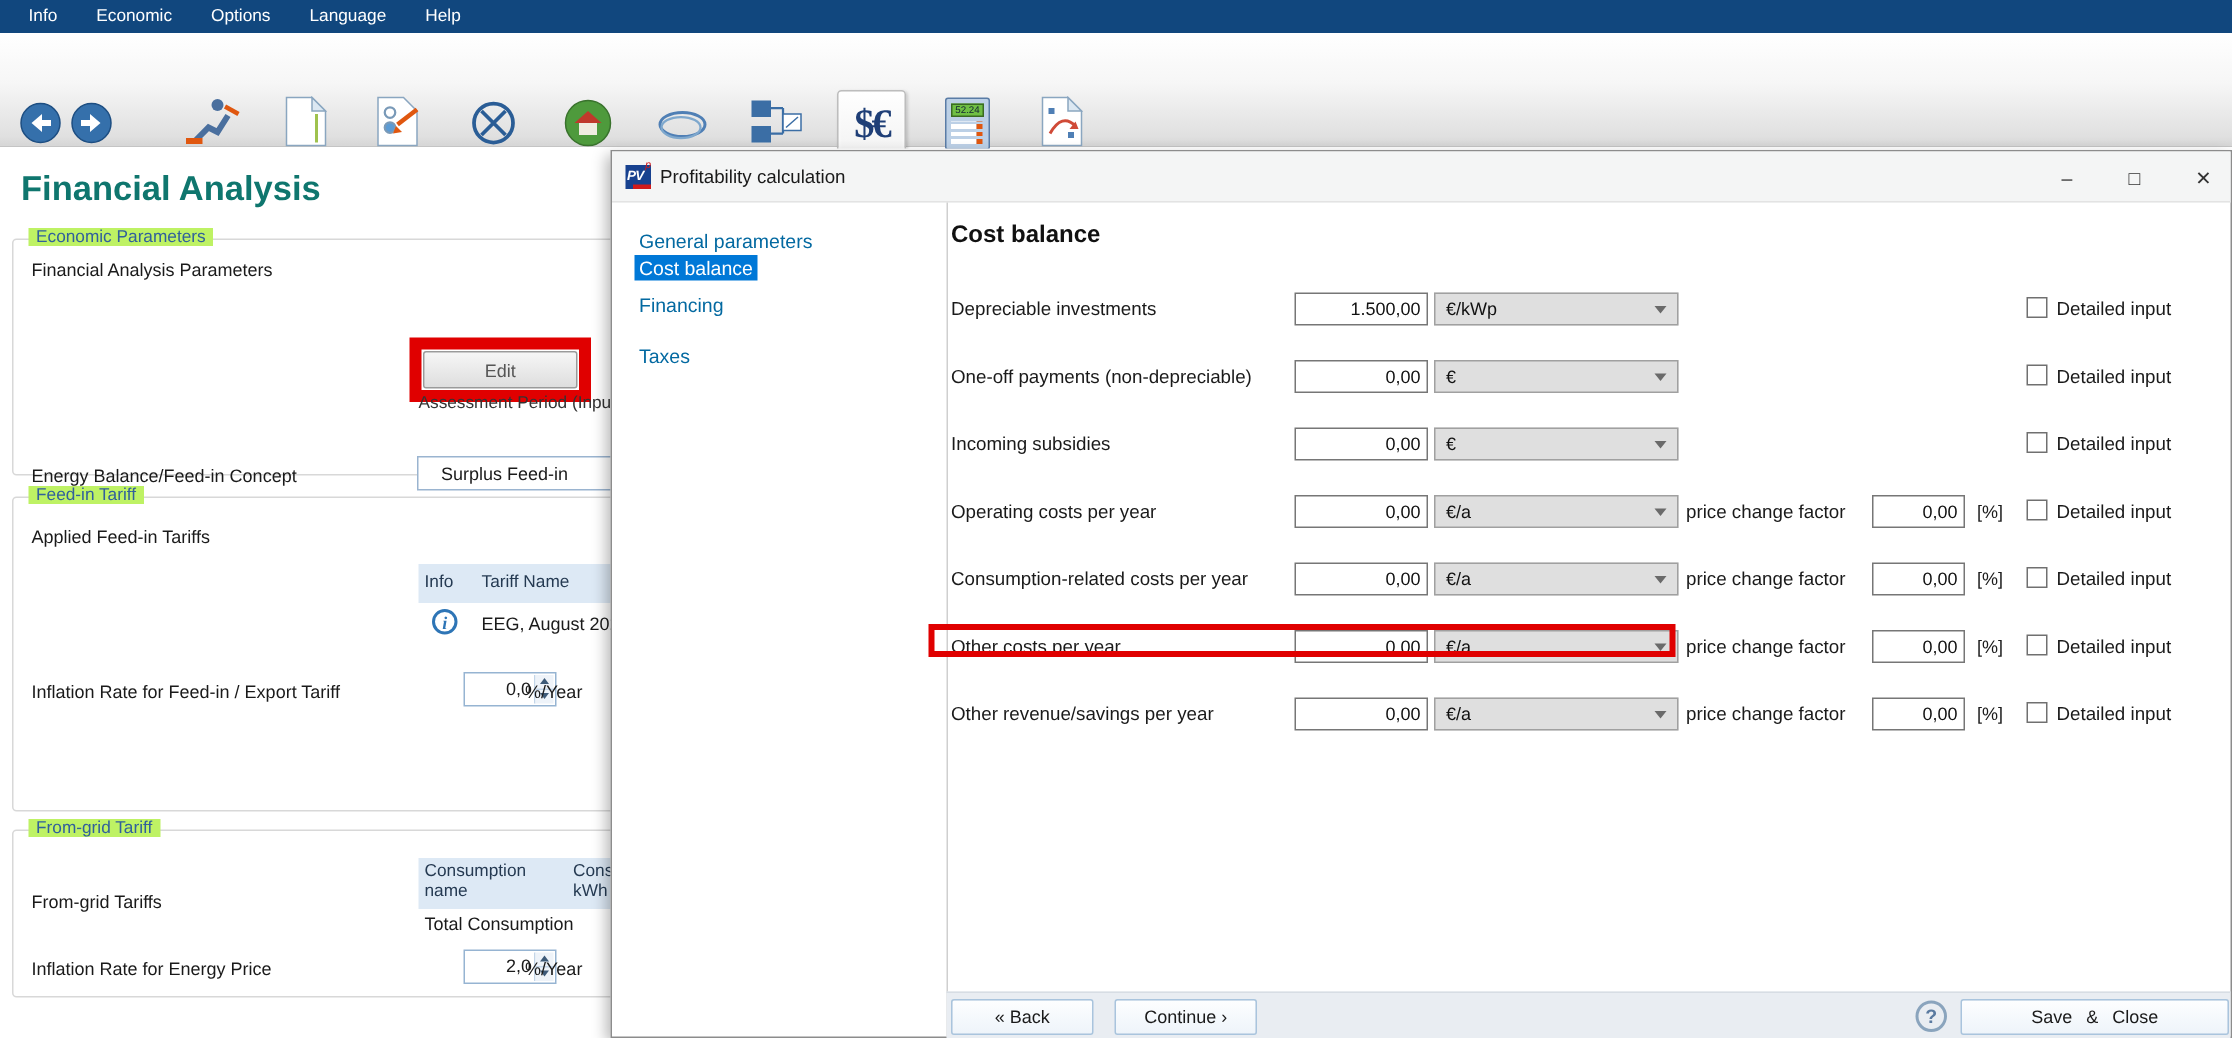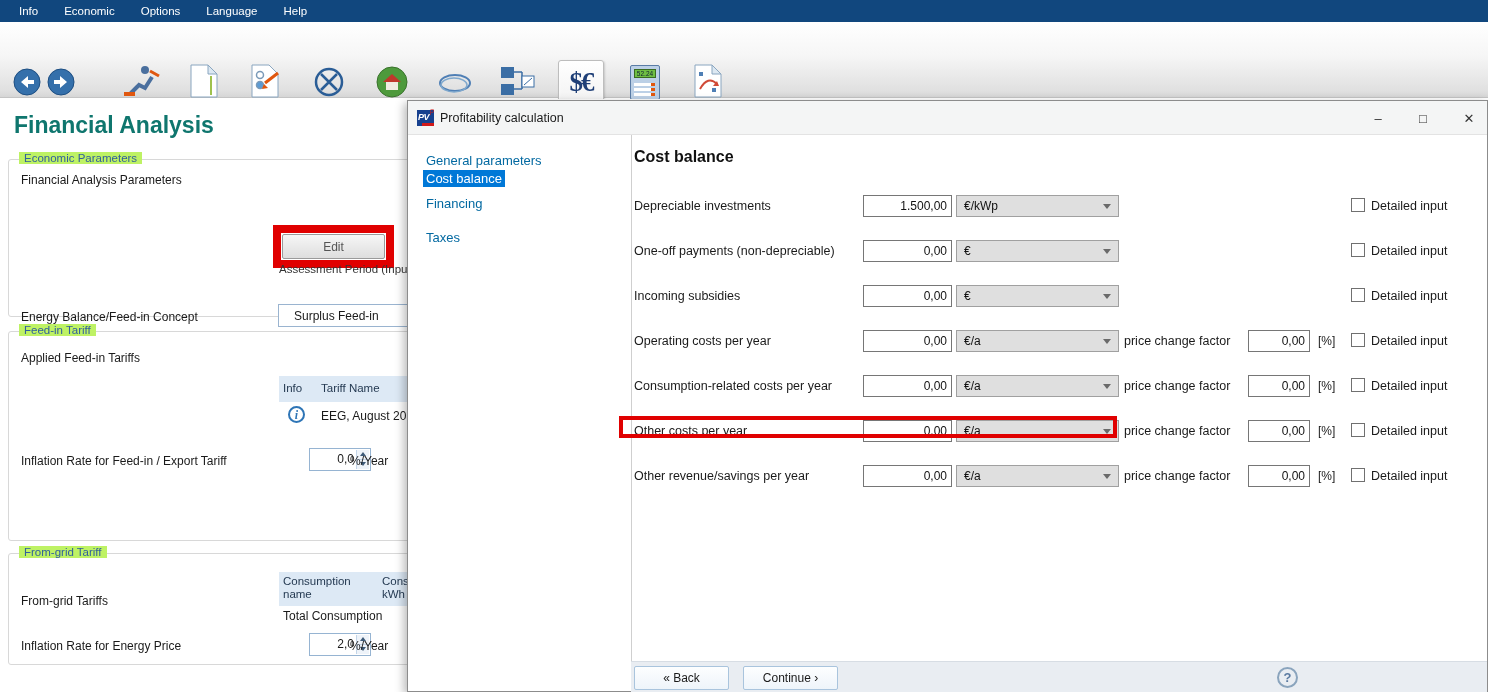--- a/index.html
+++ b/index.html
@@ -357,14 +357,15 @@
       <span class="det-label">Detailed input</span>
     </div>
 
     <div class="hl-red" style="left:-12px; top:281px; width:498px; height:22px;"></div>
   </div>
 
   <div class="dfooter">
     <div class="fbtn" style="left:3px; width:95px;">« Back</div>
     <div class="fbtn" style="left:112px; width:95px;">Continue ›</div>
     <div class="help-c">?</div>
+    <div class="fbtn" style="left:676px; width:179px; word-spacing:6px;">Save &amp; Close</div>
   </div>
 </div>
 
 </body></html>

